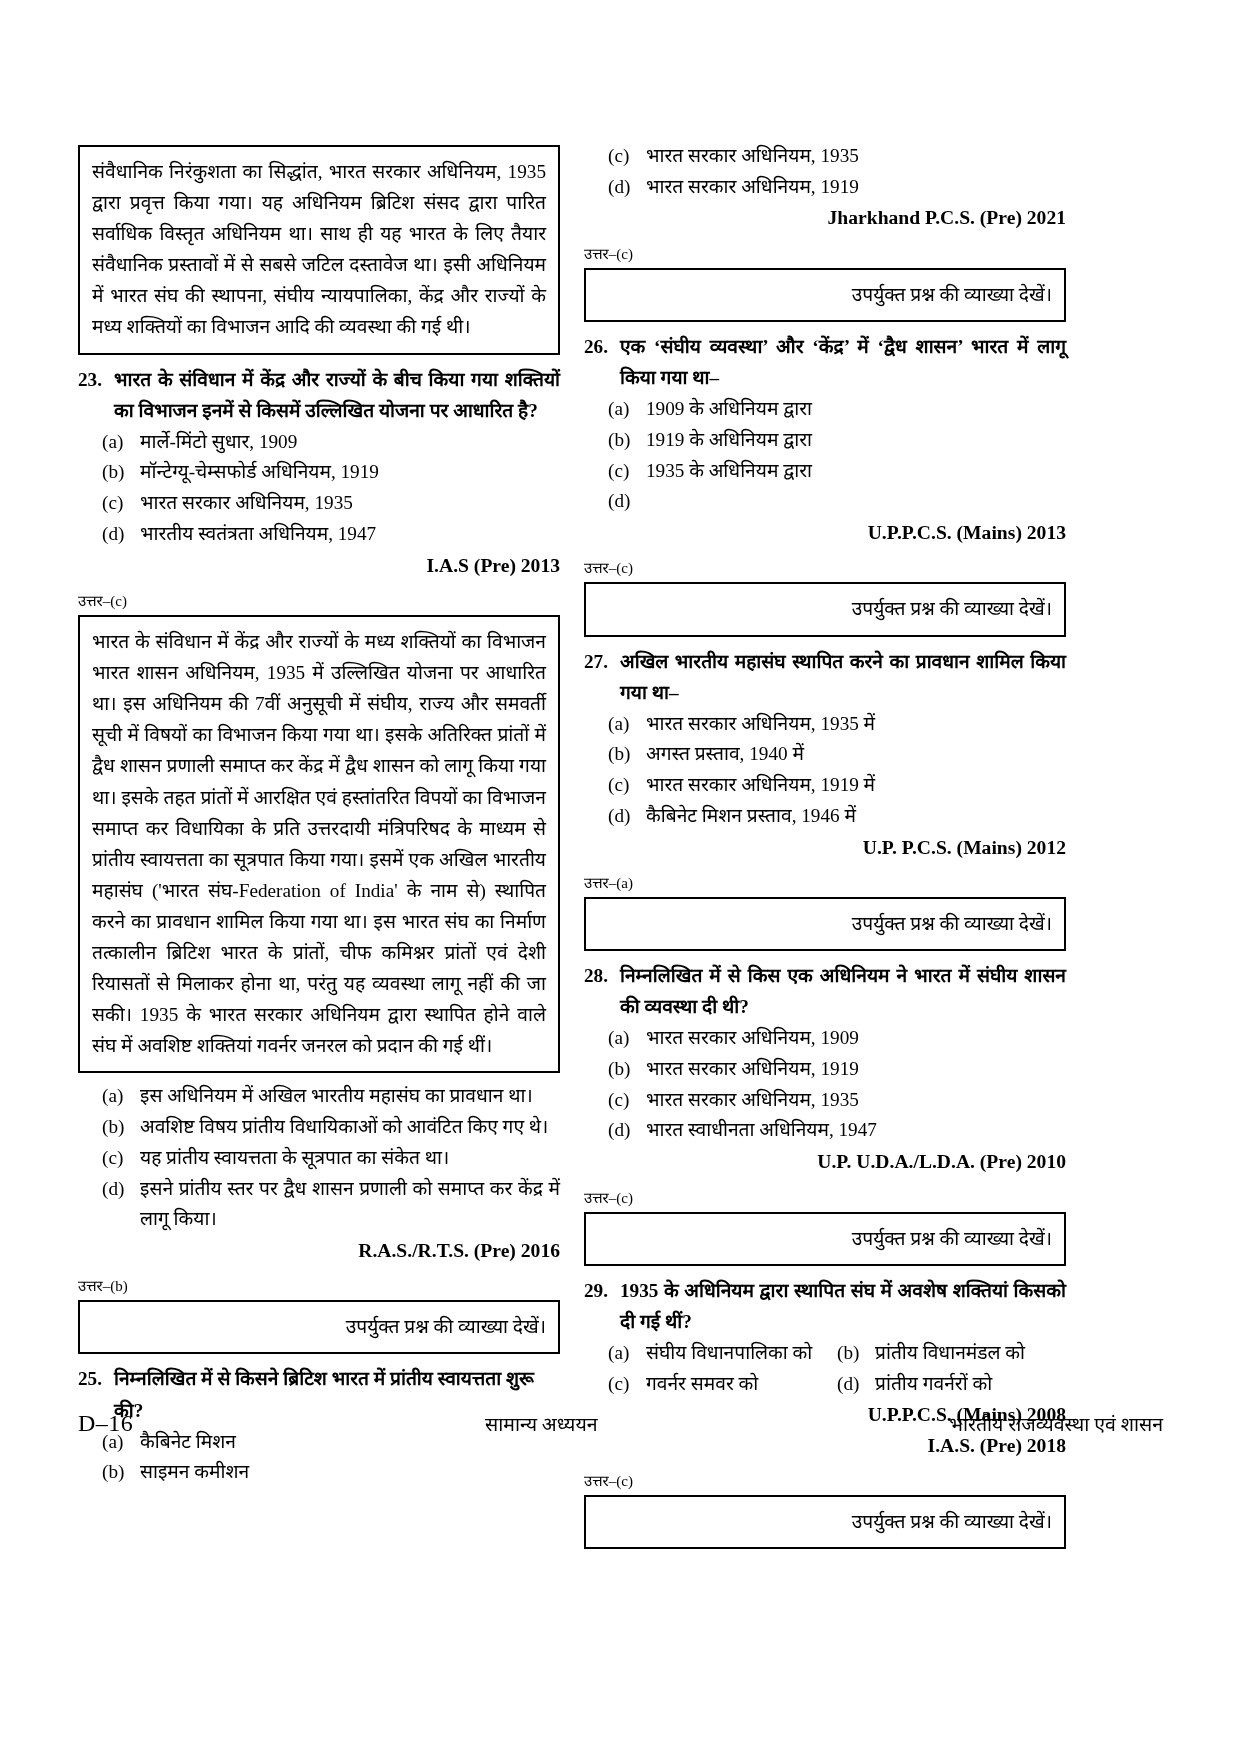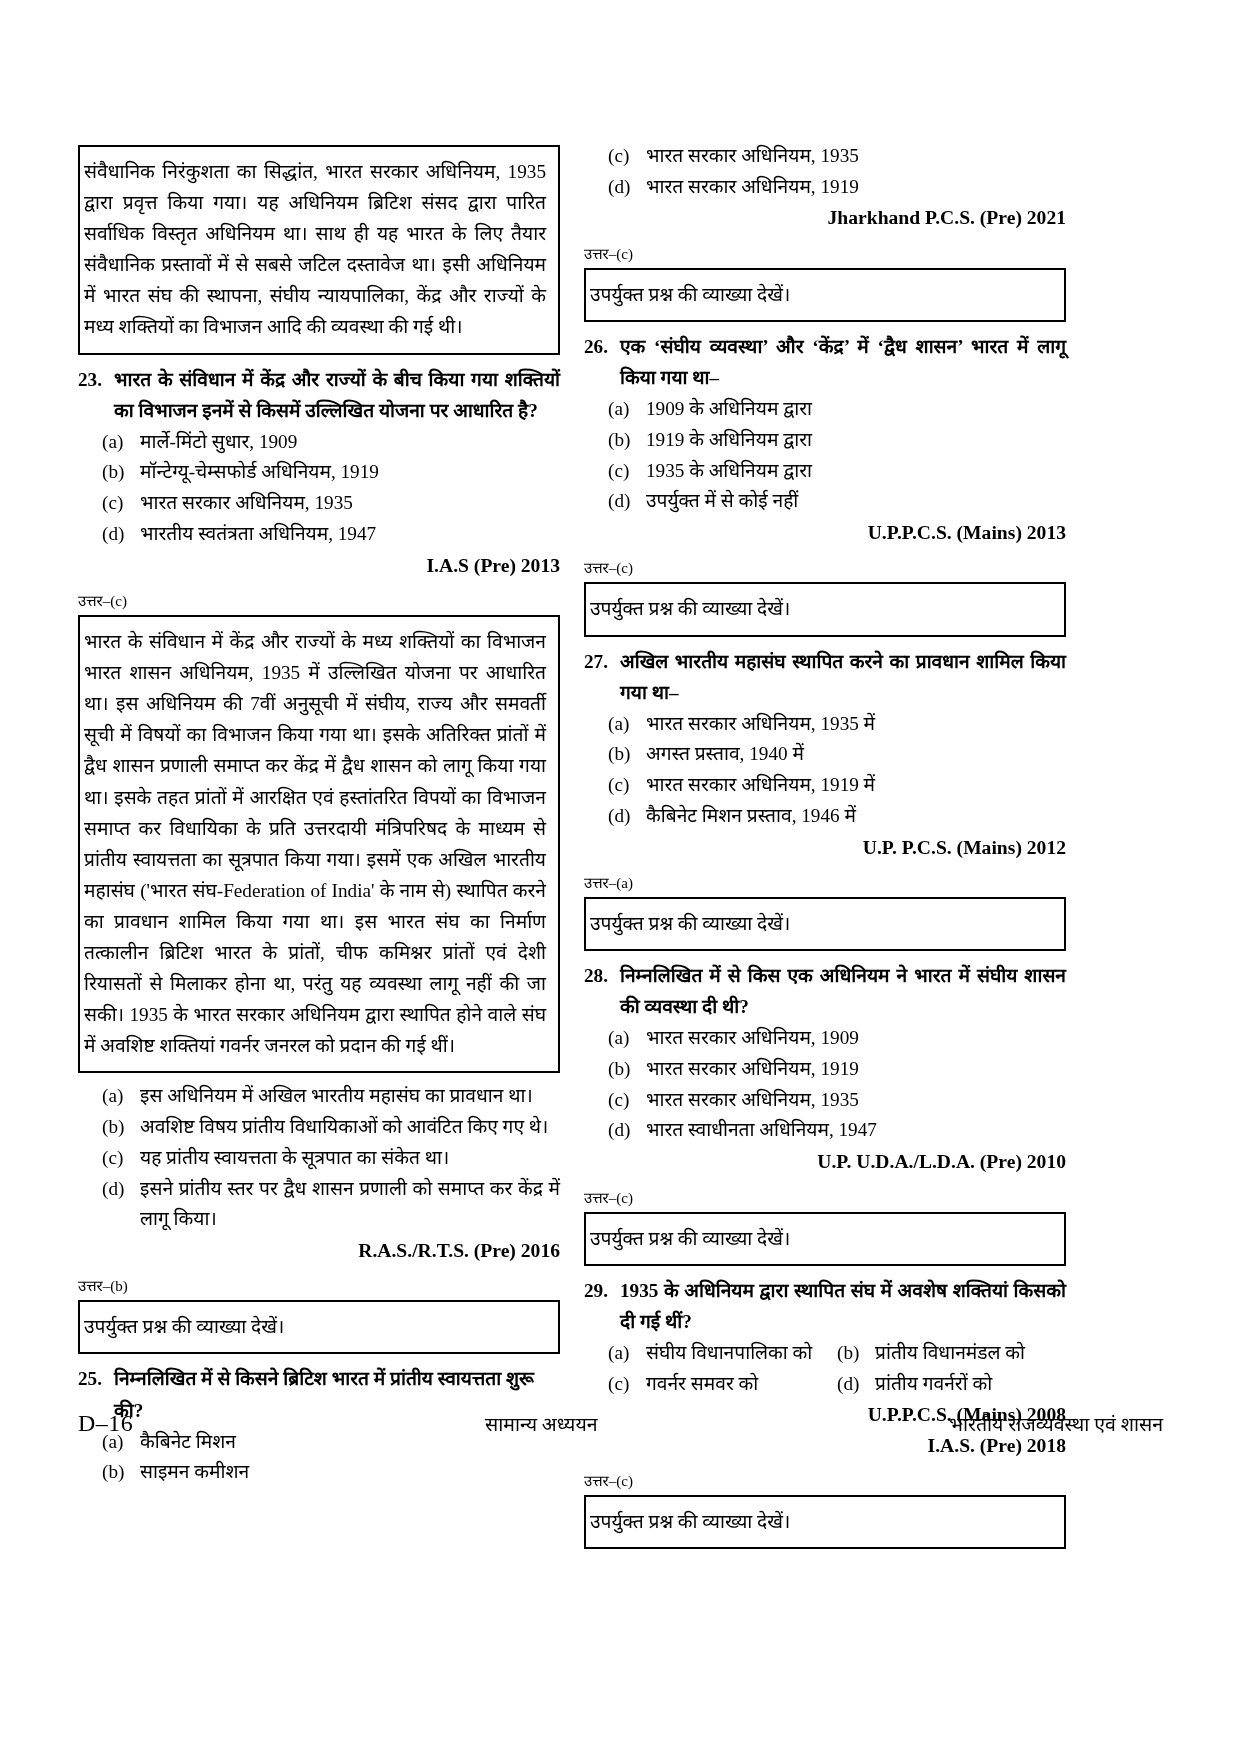--- a/index.html
+++ b/index.html
@@ -36,27 +36,27 @@
   .txt {
     font-size: 19.2px;
     line-height: 1.62;
     text-align: justify;
     text-justify: inter-word;
   }
 
   
   .exp-box {
     border: 2.2px solid #000;
-    padding: 9px 12px 10px 4px;
+    padding: 9px 12px 10px 12px;
     margin: 5px 0 8px 0;
     box-sizing: border-box;
     background: #fff;
   }
   .exp-box .txt { margin: 0; }
-  .exp-box.short .txt { text-align: left; }
+  .exp-box.short .txt { text-align: right; }
 
   
   .q {
     display: flex;
     margin-top: 9px;
     margin-bottom: 1px;
   }
   .q-num {
     flex: 0 0 36px;
     font-weight: bold;
@@ -251,21 +251,20 @@
         <div class="opt">
           <span class="opt-key">(b)</span>
           <span class="opt-val">1919 के अधिनियम द्वारा</span>
         </div>
         <div class="opt">
           <span class="opt-key">(c)</span>
           <span class="opt-val">1935 के अधिनियम द्वारा</span>
         </div>
         <div class="opt">
           <span class="opt-key">(d)</span>
-          <span class="opt-val">उपर्युक्त में से कोई नहीं</span>
         </div>
       </div>
       <div class="source">U.P.P.C.S. (Mains) 2013</div>
       <div class="answer"><span>उत्तर–</span><span>(c)</span></div>
       <div class="exp-box short">
         <p class="txt">उपर्युक्त प्रश्न की व्याख्या देखें।</p>
       </div>
 
       <div class="q">
         <div class="q-num">27.</div>

